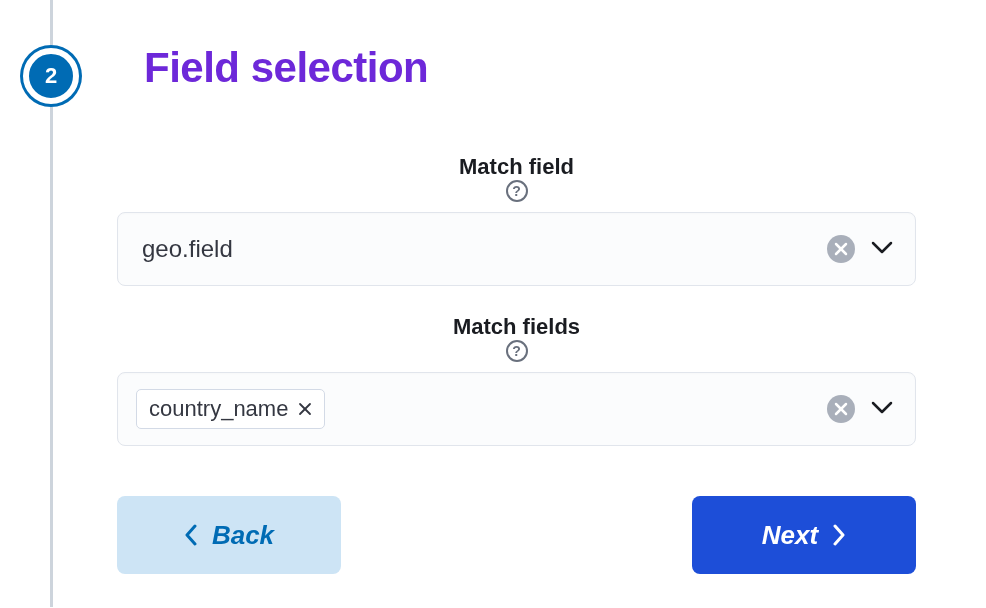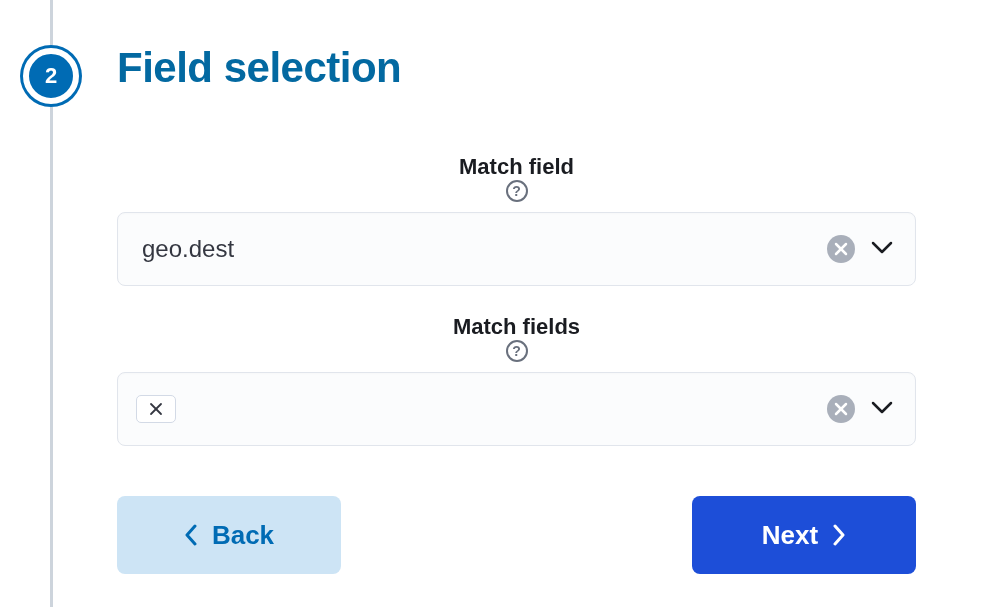--- a/index.html
+++ b/index.html
@@ -53,23 +53,24 @@
     }
     .content {
       padding-left: 35px;
       padding-top: 44px;
       flex: 1;
       padding-right: 70px;
     }
     .page-title {
       font-size: 42px;
       font-weight: 800;
-      color: #0369a1;
+      color: #6d28d9;
       letter-spacing: -0.5px;
       margin-bottom: 62px;
+      margin-left: 27px;
     }
     .field-group {
       margin-bottom: 28px;
     }
     .field-label-row {
       display: flex;
       justify-content: space-between;
       align-items: center;
       margin-bottom: 10px;
       flex-direction: column;
@@ -172,20 +173,21 @@
       justify-content: center;
       gap: 14px;
       font-size: 26px;
       font-weight: 600;
       border: none;
       border-radius: 8px;
       padding: 0 40px;
       height: 78px;
       cursor: pointer;
       min-width: 224px;
+      font-style: italic;
     }
     .btn-back {
       background: #cde4f5;
       color: #006bb4;
     }
     .btn-next {
       background: #1d4ed8;
       color: #ffffff;
     }
     .btn svg {
@@ -207,21 +209,21 @@
 
   <div class="content">
     <h1 class="page-title">Field selection</h1>
 
     <div class="field-group">
       <div class="field-label-row">
         <label class="field-label">Match field</label>
         <span class="help-icon">?</span>
       </div>
       <div class="combo-box">
-        <div class="combo-value">geo.dest</div>
+        <div class="combo-value">geo.field</div>
         <div class="combo-controls">
           <span class="clear-btn">
             <svg viewBox="0 0 14 14" fill="none" stroke="#ffffff" stroke-width="2.5" stroke-linecap="round">
               <line x1="2" y1="2" x2="12" y2="12"></line>
               <line x1="12" y1="2" x2="2" y2="12"></line>
             </svg>
           </span>
           <span class="chevron-down">
             <svg viewBox="0 0 22 14" fill="none" stroke="#1a1c21" stroke-width="2.5" stroke-linecap="round" stroke-linejoin="round">
               <polyline points="2,3 11,12 20,3"></polyline>
@@ -232,20 +234,21 @@
     </div>
 
     <div class="field-group">
       <div class="field-label-row">
         <label class="field-label">Match fields</label>
         <span class="help-icon">?</span>
       </div>
       <div class="combo-box">
         <div class="chips-wrapper">
           <span class="chip">
+            <span>country_name</span>
             <span class="chip-remove">
               <svg viewBox="0 0 14 14" fill="none" stroke="#343741" stroke-width="1.8" stroke-linecap="round">
                 <line x1="2" y1="2" x2="12" y2="12"></line>
                 <line x1="12" y1="2" x2="2" y2="12"></line>
               </svg>
             </span>
           </span>
         </div>
         <div class="combo-controls">
           <span class="clear-btn">

